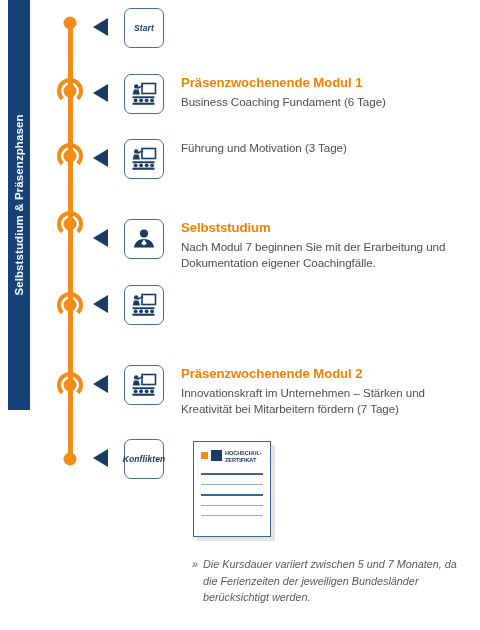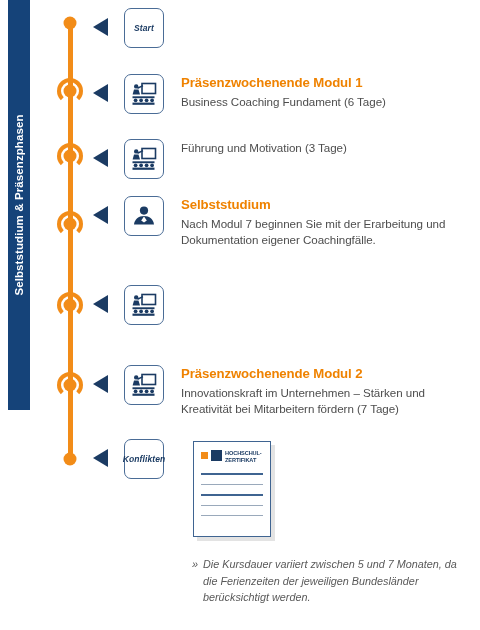--- a/index.html
+++ b/index.html
@@ -316,21 +316,21 @@
       <circle cx="15.6" cy="18.3" r="1.9" fill="#1b3b63"></circle>
       <circle cx="21.1" cy="18.3" r="1.9" fill="#1b3b63"></circle>
       <rect x="1.5" y="20.6" width="22" height="2.2" fill="#1b3b63"></rect>
     </svg>
   </div>
   <div class="texts">
     <p class="row-desc">Führung und Motivation (3 Tage)</p>
   </div>
 </div>
 
-<div class="row" style="top:196px">
+<div class="row" style="top:219px">
   <div class="arrow">
     <svg width="22" height="22" viewBox="0 0 22 22">
         <path d="M18 2 L18 20 L3 11 Z" fill="#1b3b63"></path>
       </svg>
   </div>
   <div class="icon-box">
     <svg width="24" height="24" viewBox="0 0 24 24">
       <circle cx="12" cy="6.6" r="4.1" fill="#1b3b63"></circle>
       <path d="M12 12 C6.5 12 2.6 15.2 2 20.5 L22 20.5 C21.4 15.2 17.5 12 12 12 Z" fill="#1b3b63"></path>
       <path d="M12 12.4 L9.2 16.6 L12 18.6 L14.8 16.6 Z" fill="#ffffff"></path>

